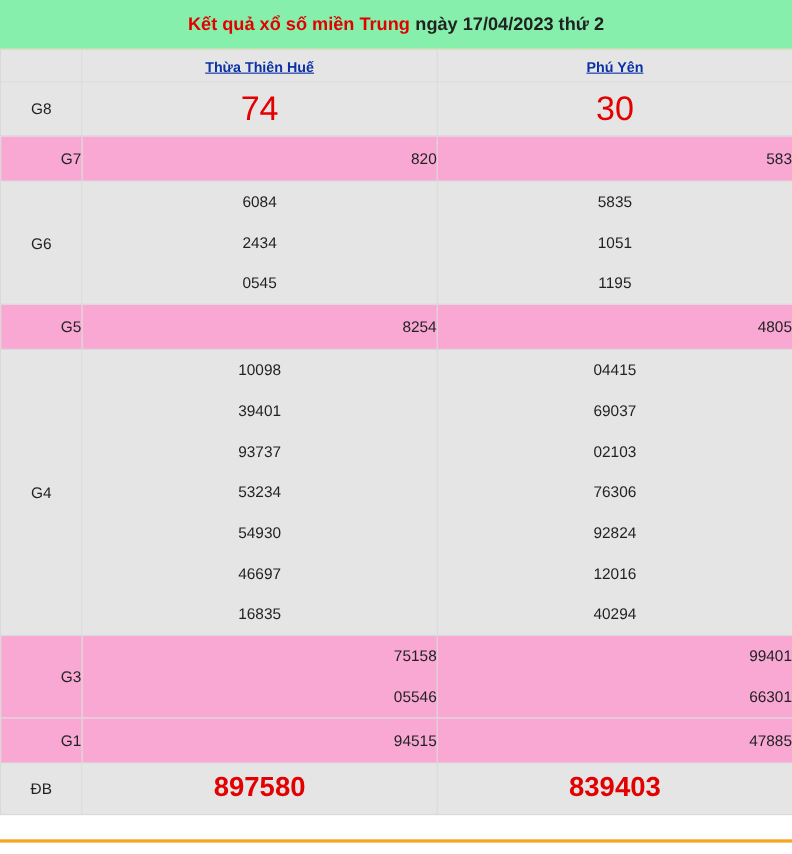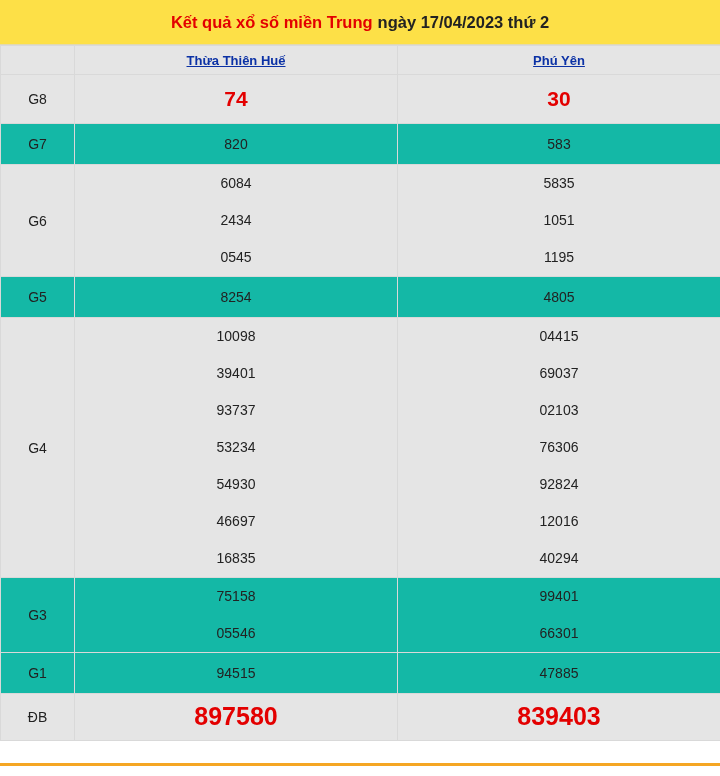--- a/index.html
+++ b/index.html
@@ -18,21 +18,21 @@
     width: 720px;
     height: 776px;
     position: relative;
     box-sizing: border-box;
     overflow: hidden;
   }
 
   
   .header {
     height: 44px;
-    background: #fde047;
+    background: #86efac;
     border-bottom: 1px solid #e2d9ad;
     display: flex;
     align-items: center;
     justify-content: center;
     font-size: 16.5px;
     white-space: nowrap;
   }
   .header .title-red {
     color: #e30000;
     font-weight: bold;
@@ -77,42 +77,42 @@
     color: #222222;
     background: inherit;
   }
 
   .num {
     font-size: 14px;
     color: #222222;
     line-height: 38px;
   }
   .num-big {
-    font-size: 21px;
-    font-weight: bold;
+    font-size: 31px;
+    font-weight: normal;
     color: #e30000;
     line-height: 1.1;
   }
   .num-db {
     font-size: 25px;
     font-weight: bold;
     color: #e30000;
     line-height: 1.1;
   }
 
   .stack div {
     line-height: 37px;
     height: 37px;
   }
   .stack-3 div { line-height: 37px; height: 37px; }
   .stack-7 div { line-height: 37px; height: 37px; }
   .stack-2 div { line-height: 37px; height: 37px; }
 
   
-  tr.shade td { background: #14b8a6; }
+  tr.shade td { background: #f9a8d4; text-align: right; }
   tr.plain td { background: #e5e5e5; }
 
   .cell-single {
     height: 40px;
   }
   .cell-g8 { height: 48px; }
   .cell-db { height: 46px; }
 
   
   .footer-bar {

